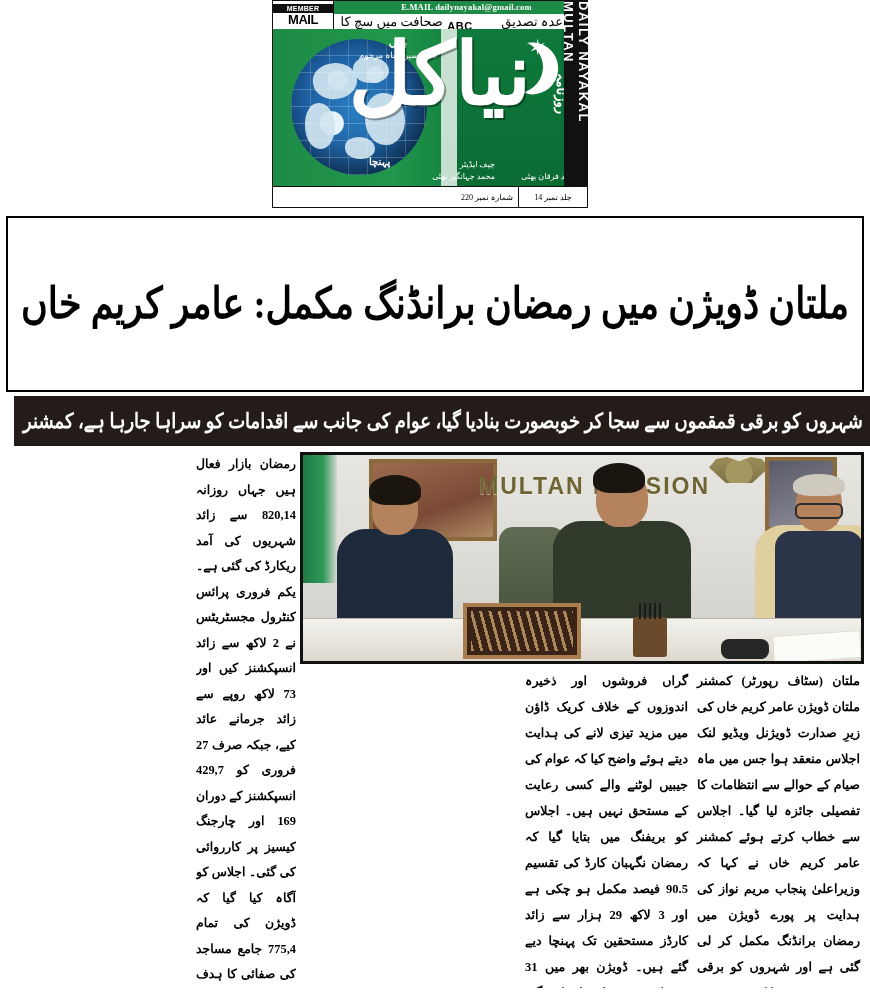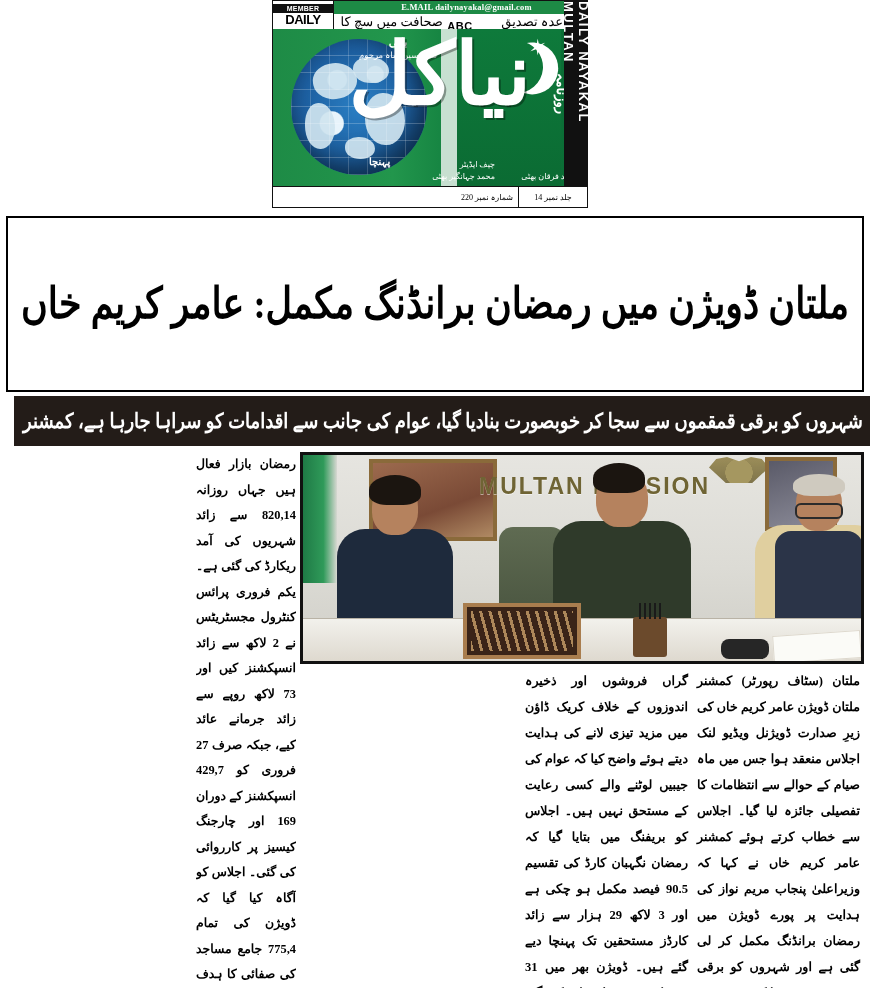--- a/index.html
+++ b/index.html
@@ -325,21 +325,21 @@
 </head>
 <body>
 
 <div class="page">
 
   <div class="masthead">
 
     <div class="mh-topbar">
       <div class="mh-cpne">
         <div class="m">MEMBER</div>
-        <div class="c">DAILY</div>
+        <div class="c">MAIL</div>
       </div>
       <div class="mh-topright">
         <div class="mh-email">E.MAIL dailynayakal@gmail.com</div>
         <div class="mh-sub">
           <span class="ur">با قاعدہ تصدیق شدہ اشاعت</span>
           <span class="mh-abc">
             <span class="a">ABC</span><br>
             <span class="b">CERTIFIED</span>
           </span>
           <span class="ur">صحافت میں سچ کا علمبردار</span>

